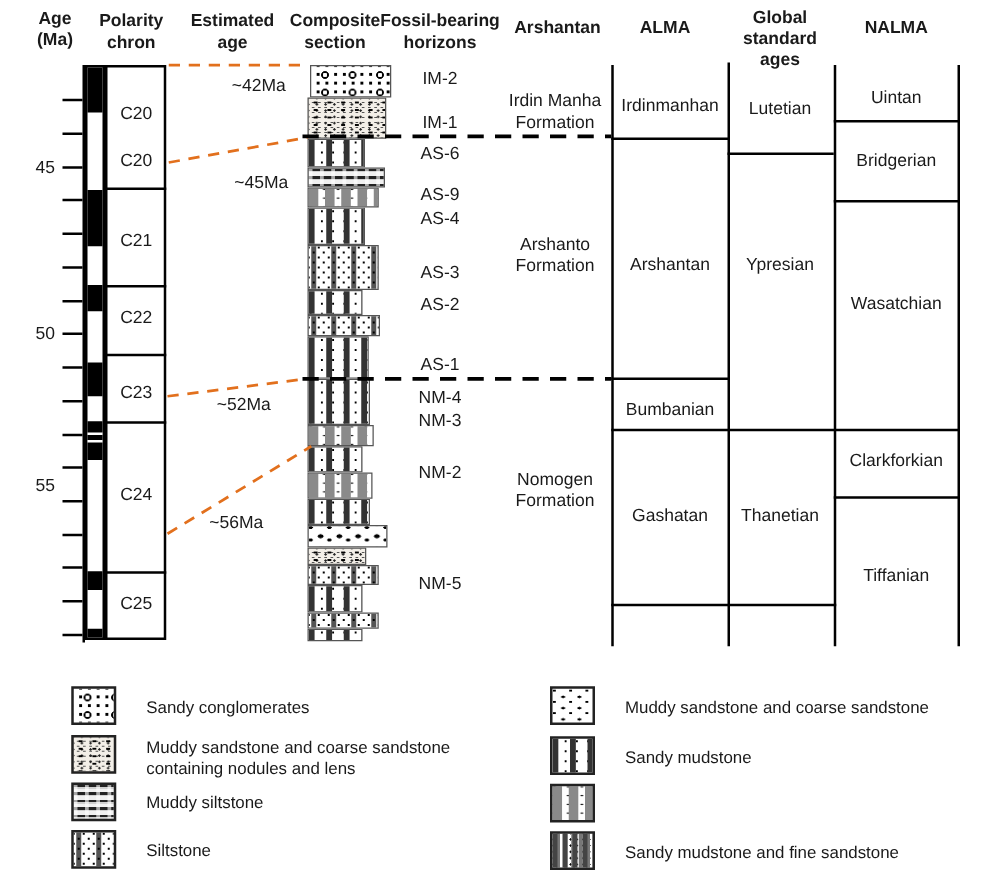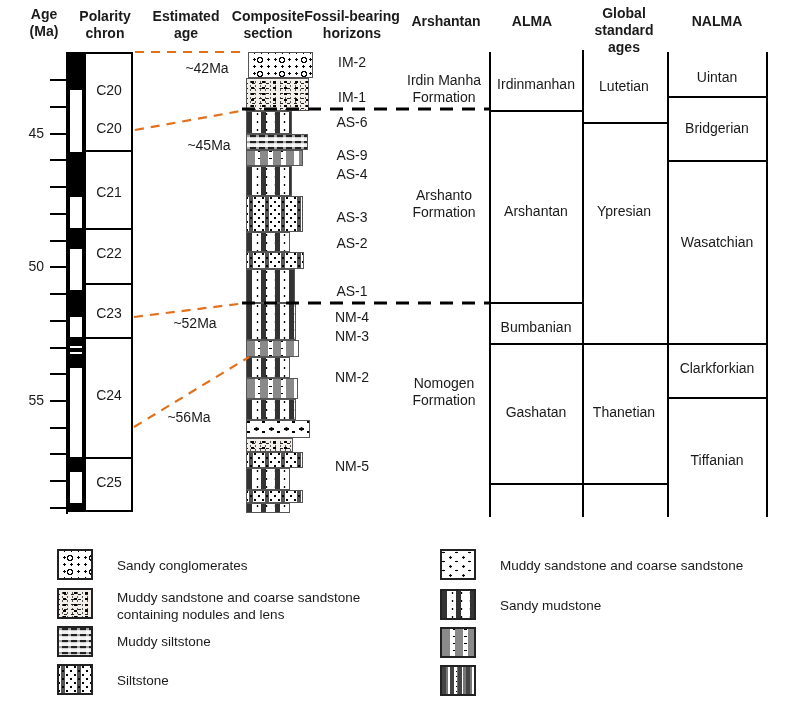--- a/index.html
+++ b/index.html
@@ -95,21 +95,21 @@
   <div class="tick" style="top:320px"></div>
   <div class="tick" style="top:347px"></div>
   <div class="tick" style="top:373px"></div>
   <div class="tick" style="top:400px"></div>
   <div class="tick" style="top:427px"></div>
   <div class="tick" style="top:453px"></div>
   <div class="tick" style="top:480px"></div>
   <div class="tick" style="top:507px"></div>
   <div class="agelbl" style="left:18px;top:125px">45</div>
   <div class="agelbl" style="left:18px;top:258px">50</div>
-  <div class="agelbl" style="left:18px;top:392px">55</div>
+  <div class="agelbl" style="left:18px;top:380px">55</div>
 
   <div style="position:absolute;left:68px;top:52px;width:16px;height:460px;background:#fff;border:2px solid #000;box-sizing:border-box;">
     <div class="black-seg" style="top:0;height:36px"></div>
     <div class="black-seg" style="top:98px;height:45px"></div>
     <div class="black-seg" style="top:174px;height:21px"></div>
     <div class="black-seg" style="top:236px;height:27px"></div>
     <div class="black-seg" style="top:283px;height:31px"></div>
     <div class="white-cut" style="top:292px"></div>
     <div class="white-cut" style="top:298px"></div>
     <div class="black-seg" style="top:403px;height:15px"></div>
@@ -223,14 +223,15 @@
 containing nodules and lens</div>
   <div class="legtxt" style="left:117px;top:633px">Muddy siltstone</div>
   <div class="legtxt" style="left:117px;top:672px">Siltstone</div>
 
   <div class="sw p7" style="left:440px;top:549px"></div>
   <div class="sw p3" style="left:440px;top:589px"></div>
   <div class="sw p4" style="left:440px;top:627px"></div>
   <div class="sw p8" style="left:440px;top:665px"></div>
   <div class="legtxt" style="left:500px;top:557px">Muddy sandstone and coarse sandstone</div>
   <div class="legtxt" style="left:500px;top:597px">Sandy mudstone</div>
+  <div class="legtxt" style="left:500px;top:673px">Sandy mudstone and fine sandstone</div>
 
 </div>
 
 </body></html>

